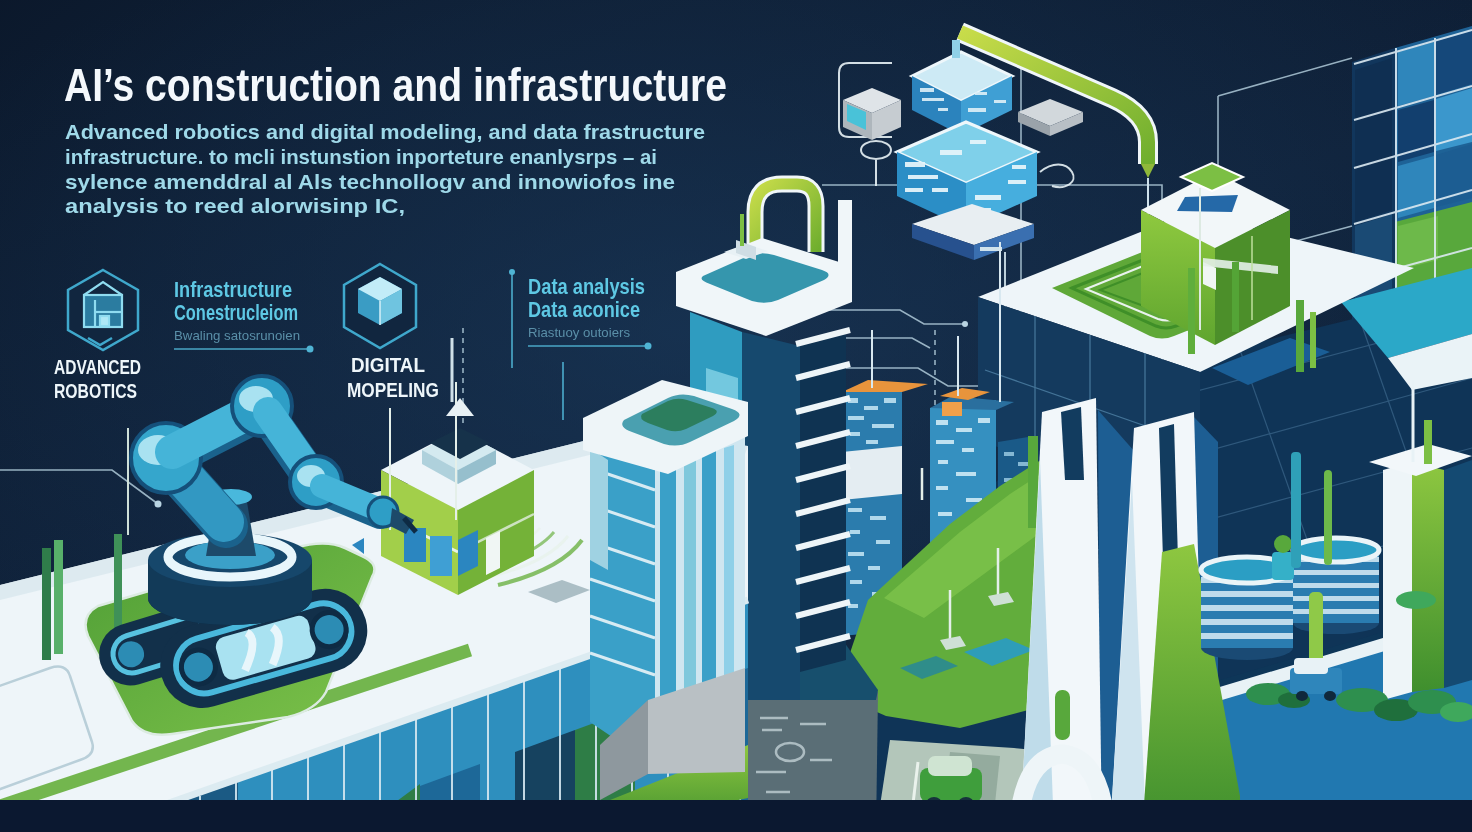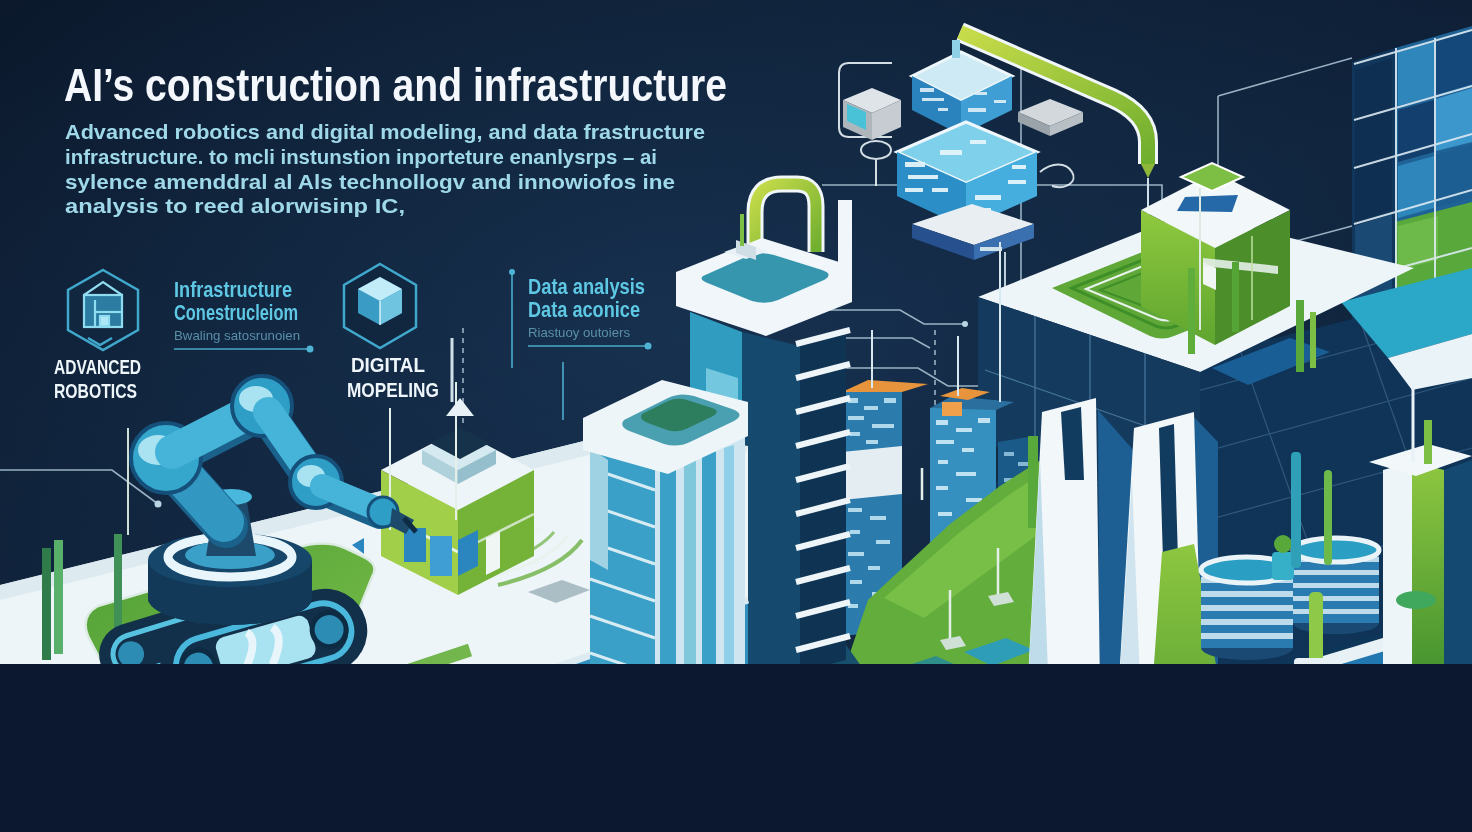--- a/index.html
+++ b/index.html
@@ -1,17 +1,17 @@
 <!DOCTYPE html>
 <html><head>
 <meta charset="utf-8">
 <style>
 html,body{margin:0;padding:0;background:#0b1830;overflow:hidden;}
 *{font-family:"Liberation Sans",sans-serif;}
-#stage{position:relative;width:1472px;height:664px;}
+#stage{position:relative;width:1472px;height:800px;}
 svg{display:block;}
 </style>
 </head>
 <body>
 <div id="stage">
 <svg width="1472" height="832" viewBox="0 0 1472 832">
 <defs>
 <linearGradient id="bgv" x1="0.1" y1="0" x2="0.75" y2="1">
 <stop offset="0" stop-color="#0a1628"></stop>
 <stop offset="0.5" stop-color="#0f2139"></stop>

